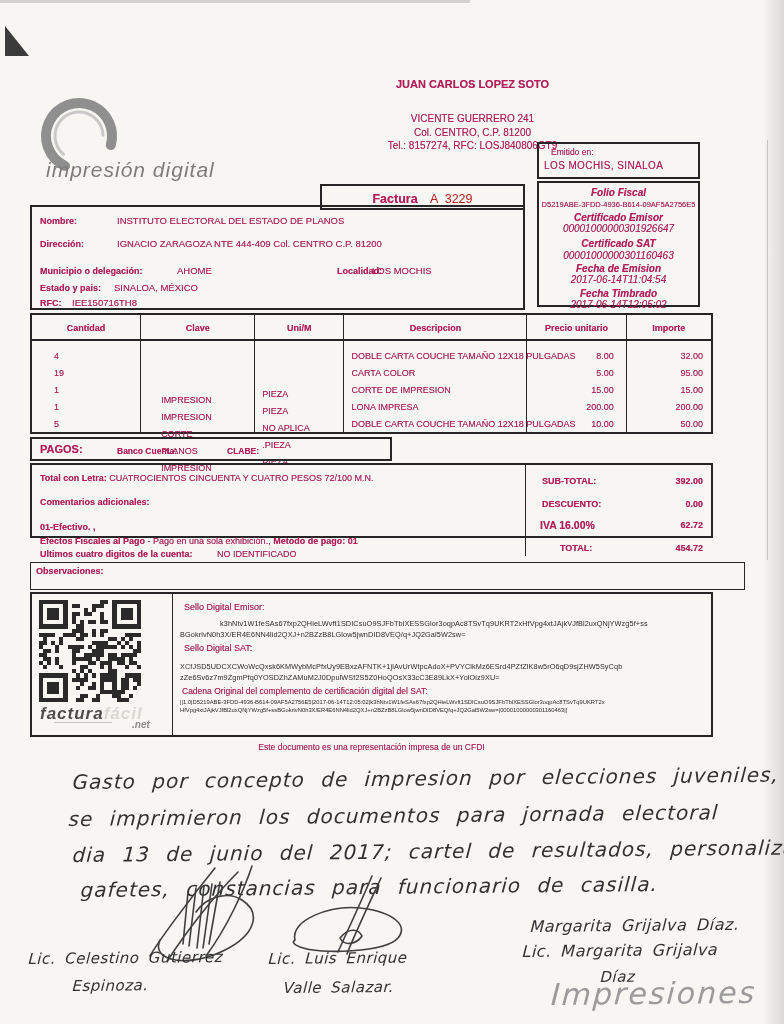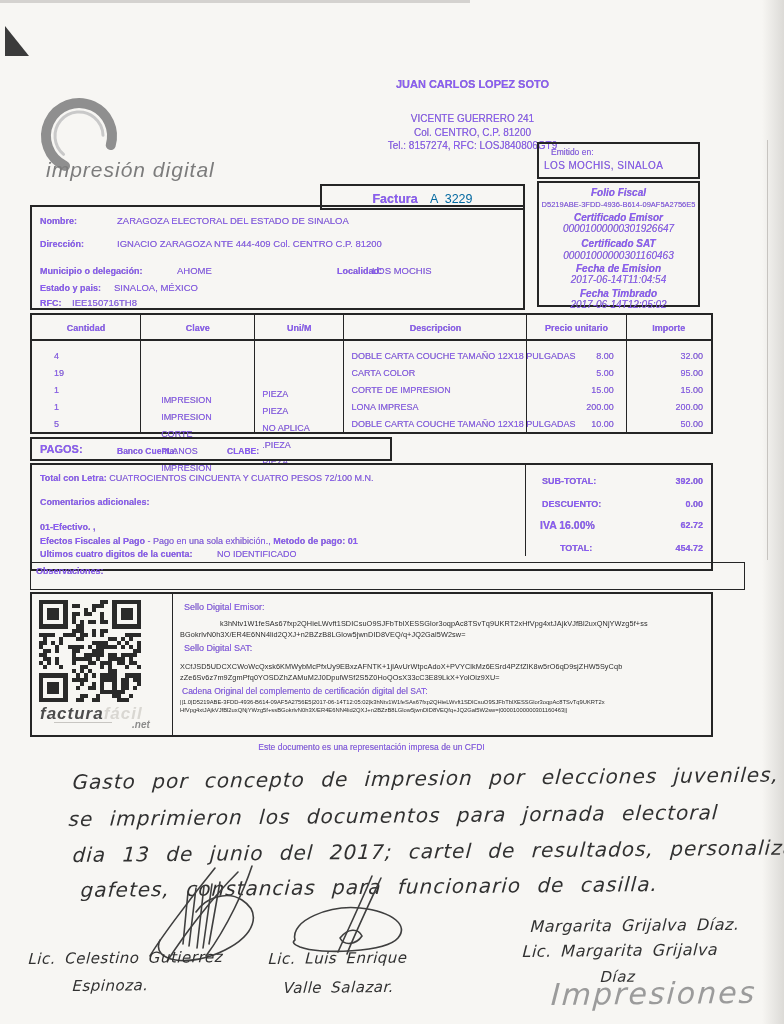--- a/index.html
+++ b/index.html
@@ -5,22 +5,22 @@
   html,body{margin:0;padding:0;background:#dedcd8;}
   .page{position:relative;width:784px;height:1024px;margin:0 auto;background:#f7f6f3;
         font-family:"Liberation Sans", sans-serif;color:#1e1e1e;overflow:hidden;}
   .abs{position:absolute;}
   .box{position:absolute;border:2px solid #252525;box-sizing:border-box;background:transparent;}
   .b1{border-width:1.5px;}
   .lbl{font-weight:bold;}
   .c{text-align:center;}
   .f7{font-size:7.5px;} .f8{font-size:10px;font-style:italic;} .f85{font-size:8.5px;} .f9{font-size:9px;}
   .f95{font-size:9.5px;} .f10{font-size:10px;} .f105{font-size:10.5px;} .f11{font-size:11px;}
-  .ink{color:#8b5cf6;text-shadow:0 0 .4px rgba(20,20,20,.45);}
-  .gray{color:#0369a1;margin-top:11px;}
+  .ink{color:#be185d;text-shadow:0 0 .4px rgba(20,20,20,.45);}
+  .gray{color:#b91c1c;margin-top:11px;}
   
   .ttable{display:flex;}
   .tcol{box-sizing:border-box;border-right:1.5px solid #252525;height:117px;}
   .tcol:last-child{border-right:none;}
   .th{height:26px;line-height:26px;text-align:center;font-weight:bold;font-size:9px;
       border-bottom:2px solid #252525;box-sizing:border-box;}
   .tb{padding-top:7px;}
   .tb div{height:17px;line-height:17px;font-size:9px;white-space:nowrap;}
   
   .seal{font-size:7.3px;letter-spacing:.1px;color:#2b2b2b;white-space:nowrap;}
@@ -90,21 +90,21 @@
     <div class="f8 ink">2017-06-14T12:05:02</div>
   </div>
 
   <div class="box c" style="left:320px;top:184px;width:205px;height:26px;line-height:23px;">
     <span class="lbl ink" style="font-size:12.5px;">Factura</span>
     <span class="gray" style="font-size:12.5px;margin-left:8px;white-space:pre;">A  3229</span>
   </div>
 
   <div class="box" style="left:30px;top:205px;width:495px;height:105px;">
     <div class="abs lbl f9 ink" style="left:8px;top:9px;">Nombre:</div>
-    <div class="abs f95 ink" style="left:85px;top:8px;">ZARAGOZA ELECTORAL DEL ESTADO DE SINALOA</div>
+    <div class="abs f95 ink" style="left:85px;top:8px;">INSTITUTO ELECTORAL DEL ESTADO DE PLANOS</div>
     <div class="abs lbl f9 ink" style="left:8px;top:32px;">Dirección:</div>
     <div class="abs f95 ink" style="left:85px;top:31px;">IGNACIO ZARAGOZA NTE 444-409  Col. CENTRO  C.P. 81200</div>
     <div class="abs lbl f9 ink" style="left:8px;top:59px;">Municipio o delegación:</div>
     <div class="abs f95 ink" style="left:145px;top:58px;">AHOME</div>
     <div class="abs lbl f9 ink" style="left:305px;top:59px;">Localidad:</div>
     <div class="abs f95 ink" style="left:340px;top:58px;text-align:center;">LOS MOCHIS</div>
     <div class="abs lbl f9 ink" style="left:8px;top:76px;">Estado y pais:</div>
     <div class="abs f95 ink" style="left:82px;top:75px;">SINALOA, MÉXICO</div>
     <div class="abs lbl f9 ink" style="left:8px;top:91px;">RFC:</div>
     <div class="abs f95 ink" style="left:40px;top:90px;">IEE150716TH8</div>
@@ -172,21 +172,21 @@
       </div>
     </div>
   </div>
 
   <div class="box" style="left:30px;top:437px;width:362px;height:24px;">
     <span class="abs lbl f11 ink" style="left:8px;top:4px;">PAGOS:</span>
     <span class="abs lbl f85 ink" style="left:85px;top:7px;">Banco Cuenta:</span>
     <span class="abs lbl f85 ink" style="left:195px;top:7px;">CLABE:</span>
   </div>
 
-  <div class="box" style="left:30px;top:463px;width:683px;height:108px;">
+  <div class="box" style="left:30px;top:463px;width:683px;height:75px;">
     <div class="abs" style="left:493px;top:0;width:0;height:91px;border-left:1.5px solid #252525;"></div>
     <div class="abs f9 ink" style="left:8px;top:8px;">
       <span class="lbl">Total con Letra:</span>
       <span>CUATROCIENTOS CINCUENTA Y CUATRO PESOS 72/100 M.N.</span>
     </div>
     <div class="abs lbl f9 ink" style="left:8px;top:32px;">Comentarios adicionales:</div>
     <div class="abs lbl f9 ink" style="left:8px;top:57px;">01-Efectivo. ,</div>
     <div class="abs f9 ink" style="left:8px;top:71px;">
       <span class="lbl">Efectos Fiscales al Pago</span><span> - Pago en una sola exhibición., </span><span class="lbl">Metodo de pago: 01</span>
     </div>

